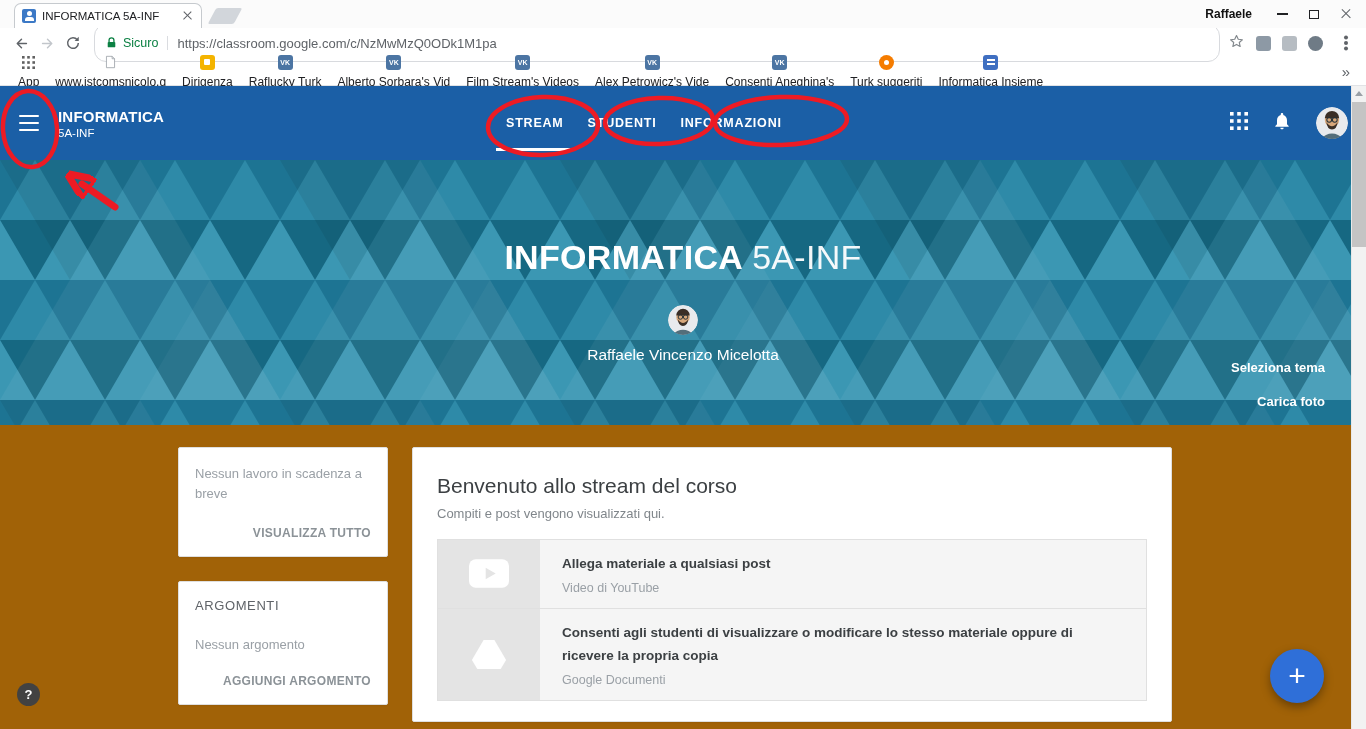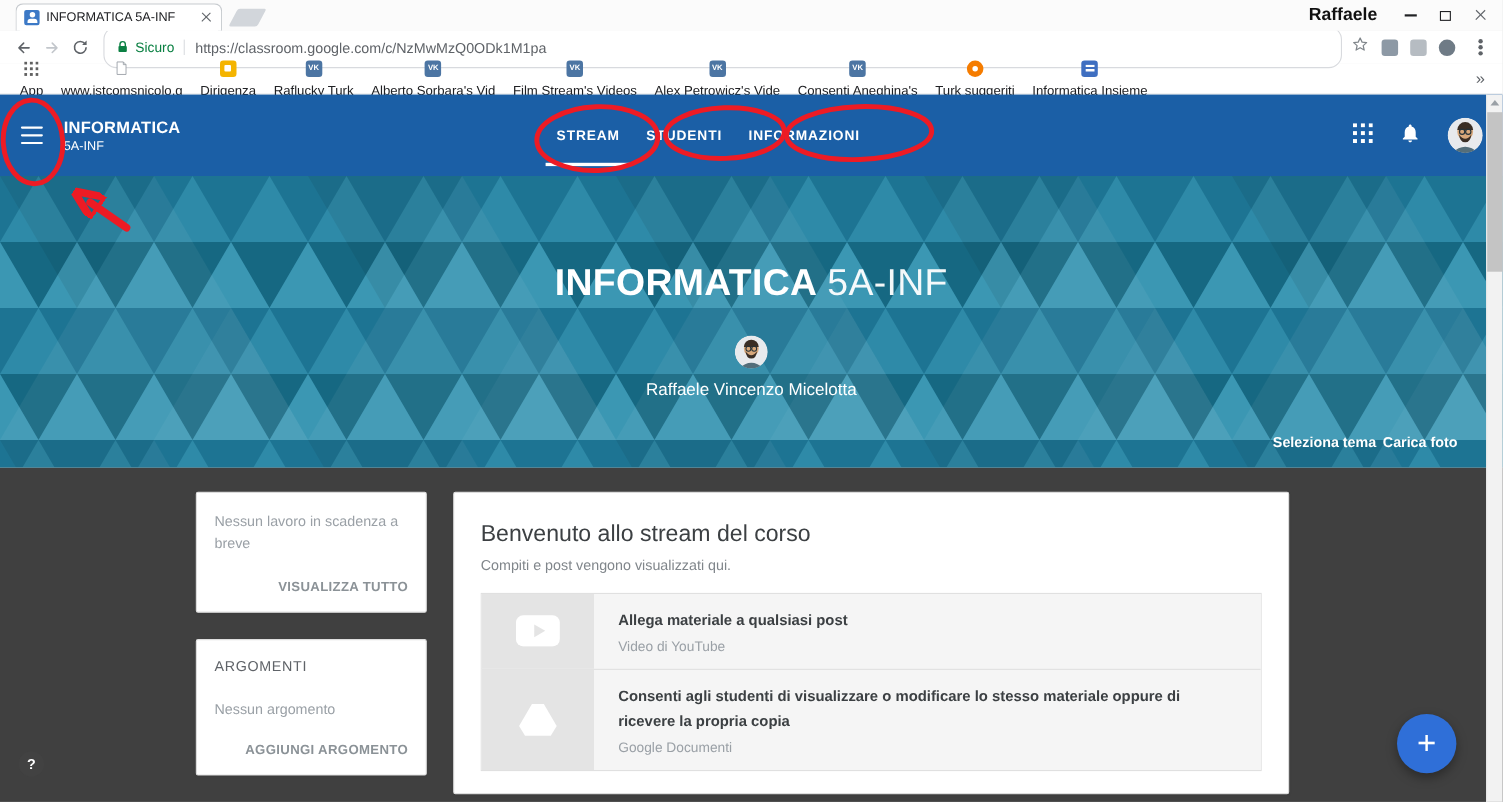--- a/index.html
+++ b/index.html
@@ -14,21 +14,21 @@
   .favicon { width:14px; height:14px; background:#3c79c6; border-radius:2px; position:relative; flex-shrink:0; }
   .fav-head { position:absolute; width:5px; height:5px; border-radius:50%; background:#fff; left:4.5px; top:2px; }
   .fav-body { position:absolute; width:9px; height:4px; border-radius:3px 3px 0 0; background:#fff; left:2.5px; bottom:2px; }
   .tab-title { font-size:11.5px; color:#202124; margin-left:6px; flex:1; white-space:nowrap; overflow:hidden; }
   .xwrap { width:14px; height:14px; position:relative; flex-shrink:0; }
   .xbar { position:absolute; width:11px; height:1.4px; background:#5f6368; left:1.5px; top:6.3px; }
   .xbar.r45 { transform:rotate(45deg); } .xbar.r135 { transform:rotate(-45deg); }
   .newtab { position:absolute; left:212px; top:8px; width:26px; height:16px; background:#d2d6db;
             transform:skewX(-28deg); border-radius:2px; }
   .win-right { position:absolute; right:4px; top:0; height:28px; display:flex; align-items:center; }
-  .profile-name { font-size:16px; font-weight:bold; color:#111; margin-right:14px; }
+  .profile-name { font-size:12px; font-weight:bold; color:#111; margin-right:14px; }
   .winbtn { width:32px; height:28px; display:flex; align-items:center; justify-content:center; position:relative; }
   .min-bar { width:11px; height:1.6px; background:#202124; }
   .max-box { width:10px; height:9px; border:1.6px solid #202124; }
 
   .toolbar { height:30px; background:#fff; display:flex; align-items:center; padding:0 8px; }
   .nav-ic { width:26px; height:26px; display:flex; align-items:center; justify-content:center; flex-shrink:0; }
   .omnibox { flex:1; height:38px; border:1px solid #d8dade; border-radius:12px; background:#fff;
              display:flex; align-items:center; padding:0 10px; margin:0 8px; overflow:hidden; }
   .secure { color:#0b8043; font-size:12.5px; margin-left:5px; }
   .om-sep { width:1px; height:14px; background:#dadce0; margin:0 9px; }
@@ -67,26 +67,26 @@
   .avatar { border-radius:50%; display:block; }
 
   
   .banner { height:265px; position:relative; overflow:hidden; background:#1f7795; color:#fff; }
   .banner-bg { position:absolute; left:0; top:0; }
   .banner-title { position:absolute; top:78px; width:100%; text-align:center; font-size:34px; letter-spacing:.3px; }
   .bt-main { font-weight:bold; }
   .bt-sec { font-weight:normal; opacity:.95; margin-left:9px; }
   .banner-teacher { position:absolute; top:145px; width:100%; display:flex; justify-content:center;
                     align-items:center; gap:11px; font-size:15.5px;flex-direction:column; }
-  .banner-links { position:absolute; right:41px; bottom:16px; display:flex; flex-direction:row;
-                  gap:6px; align-items:flex-end; font-size:13px; font-weight:bold; }
+  .banner-links { position:absolute; right:41px; bottom:16px; display:flex; flex-direction:column;
+                  gap:19px; align-items:flex-end; font-size:13px; font-weight:bold; }
   .banner-links a { color:#fff; cursor:pointer; }
 
   
-  .content { height:304px; background:#404040; display:flex; padding-top:22px; }
+  .content { height:304px; background:#a16207; display:flex; padding-top:22px; }
   .left-col { width:210px; margin-left:178px; flex-shrink:0; }
   .card { background:#fff; border:1px solid #dfdfdf; border-radius:2px; box-shadow:0 1px 2px rgba(0,0,0,.06); }
   .card.upcoming, .card.topics { padding:16px; }
   .upcoming-text { font-size:13px; color:#9aa0a6; line-height:1.55; }
   .card-action { text-align:right; font-size:12px; font-weight:bold; color:#8b9297;
                  letter-spacing:.3px; margin-top:22px; cursor:pointer; }
   .card.topics { margin-top:24px; }
   .topics-title { font-size:13px; color:#5f6368; letter-spacing:.6px; }
   .topics-empty { font-size:13px; color:#9aa0a6; margin-top:24px; }
   .main-col { width:760px; margin-left:24px; }

